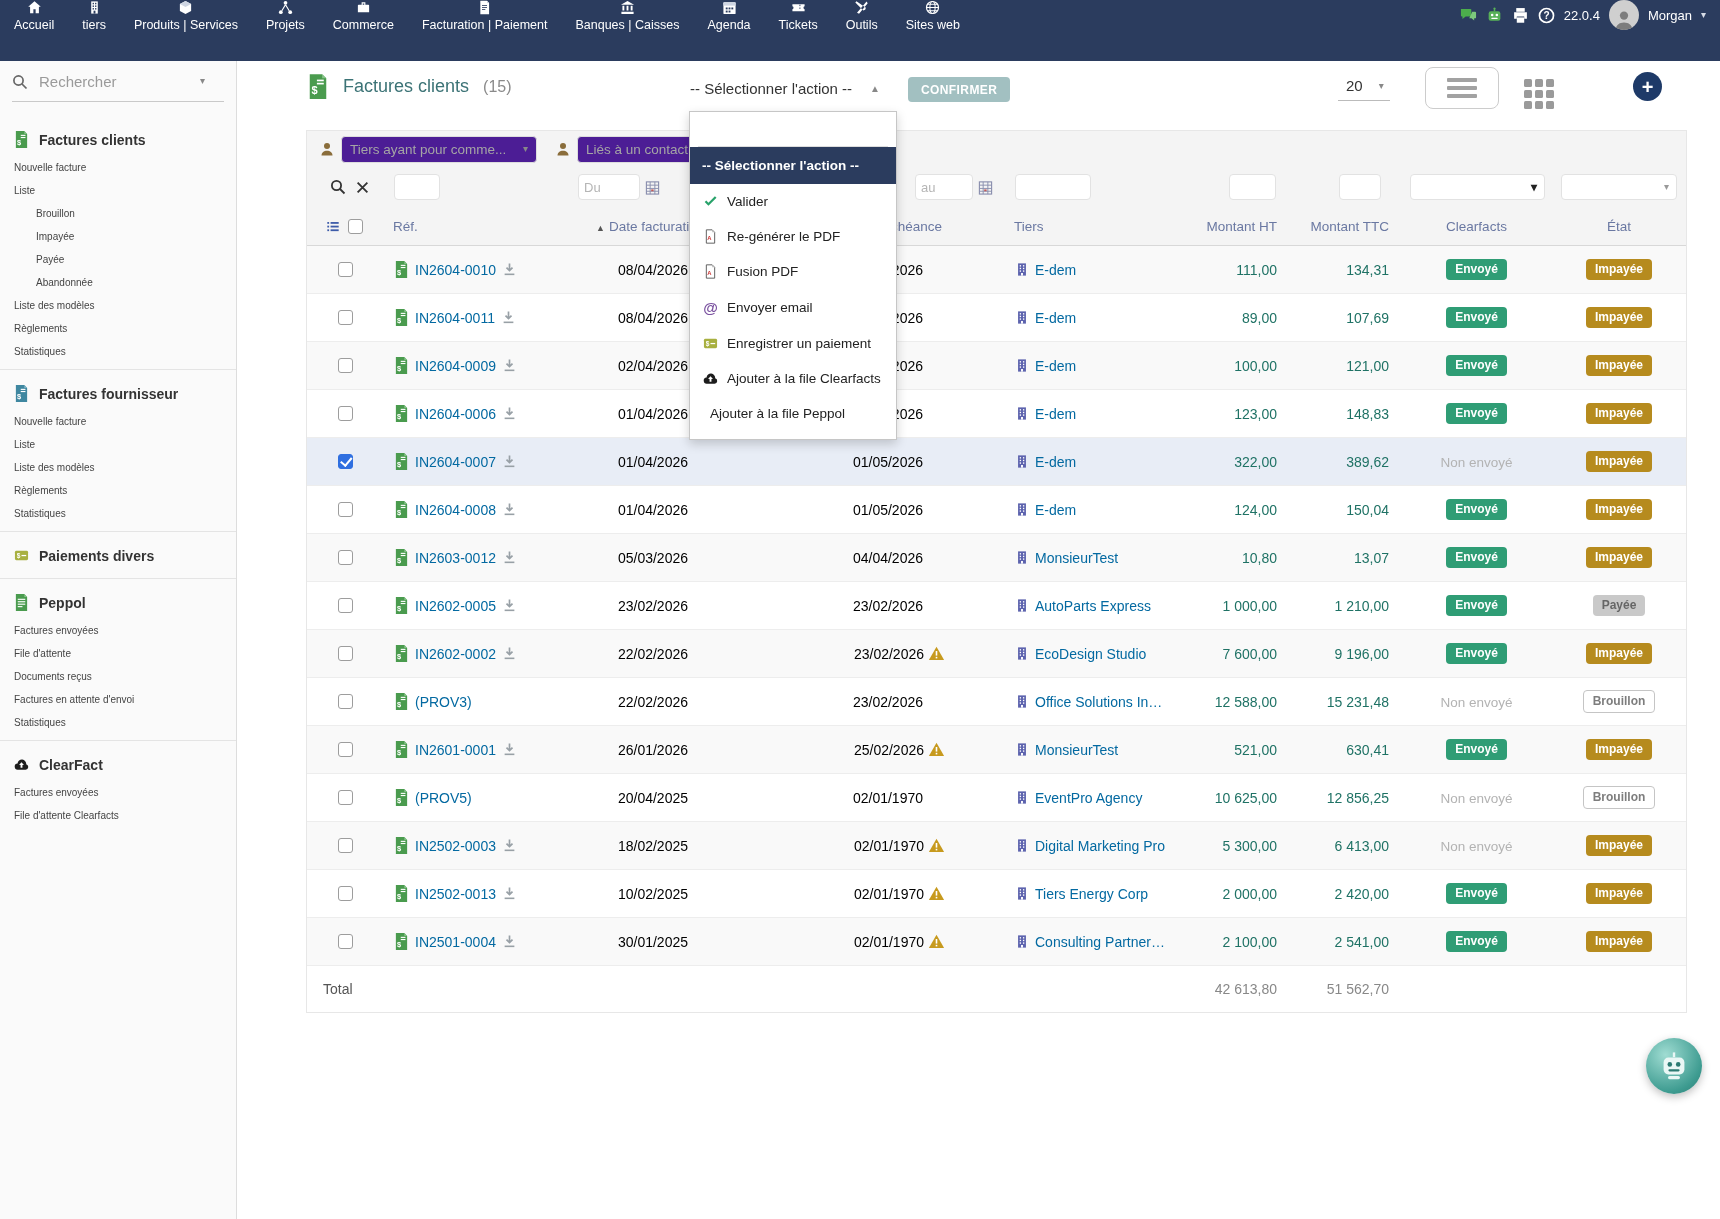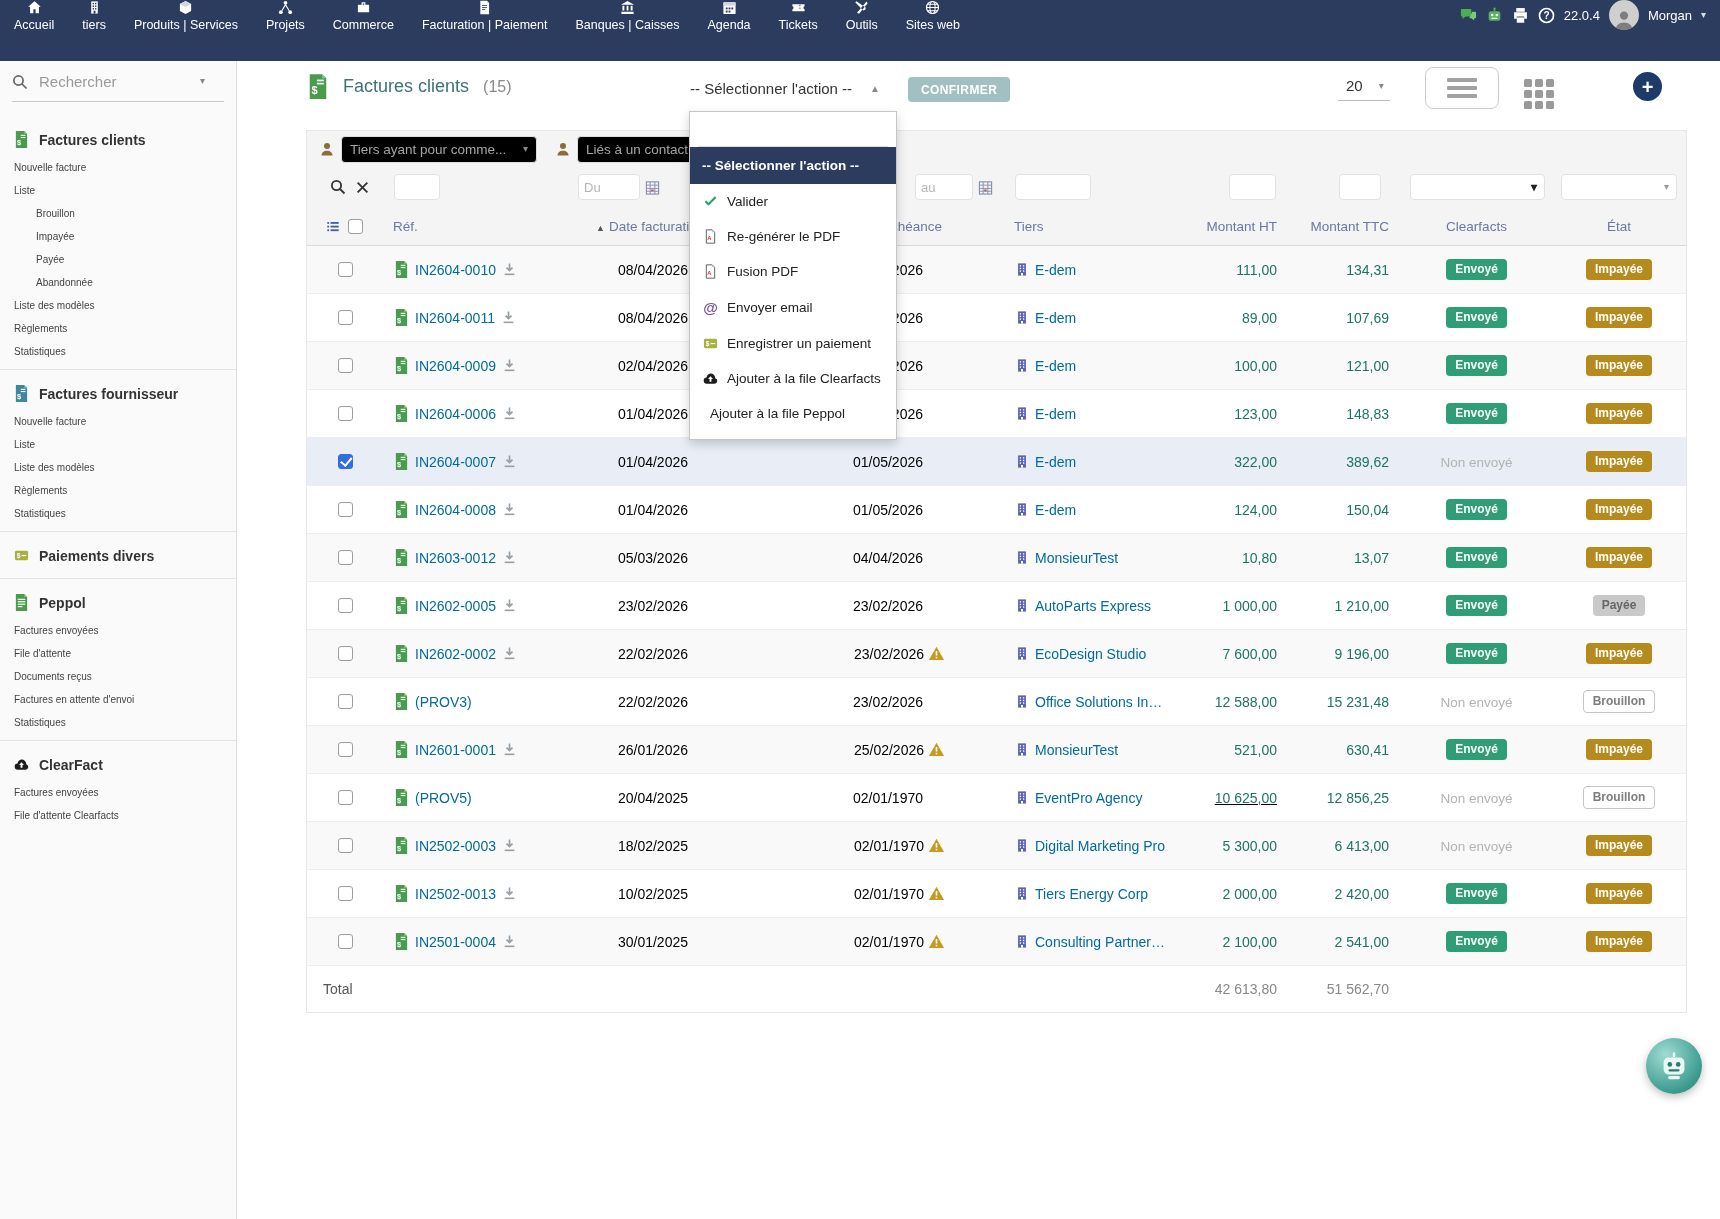--- a/index.html
+++ b/index.html
@@ -42,21 +42,21 @@
   .page-size .caret-g{font-size:10px;color:#888;}
   .view-list-btn{position:absolute;left:1425px;top:67px;width:72px;height:40px;border:1px solid #ccc;border-radius:8px;background:#fff;display:flex;align-items:center;justify-content:center;flex-direction:column;gap:4px;cursor:pointer;z-index:5;}
   .view-list-btn i{display:block;width:30px;height:4px;background:#a2a2a2;border-radius:1px;}
   .view-grid-btn{position:absolute;left:1524px;top:79px;display:grid;grid-template-columns:repeat(3,8px);grid-auto-rows:8px;gap:3px;cursor:pointer;z-index:5;}
   .view-grid-btn i{background:#9a9a9a;border-radius:1.5px;}
   .add-btn{position:absolute;left:1633px;top:72px;width:29px;height:29px;border-radius:50%;background:#1e3a68;color:#fff;display:flex;align-items:center;justify-content:center;font-size:20px;font-weight:bold;cursor:pointer;z-index:5;line-height:1;}
 
   
   .card{position:absolute;left:306px;top:130px;width:1381px;border:1px solid #e7e7e7;box-sizing:border-box;background:#fff;z-index:4;}
   .filter-bar1{height:36px;background:#f4f4f4;display:flex;align-items:center;gap:6px;padding-left:12px;}
-  .pill-input{display:flex;align-items:center;justify-content:space-between;background:#000000;border:1px solid #ddd;border-radius:4px;height:27px;padding:0 8px;box-sizing:border-box;color:#a5a5a5;font-size:13.5px;white-space:nowrap;overflow:hidden;}
+  .pill-input{display:flex;align-items:center;justify-content:space-between;background:#4c1d95;border:1px solid #ddd;border-radius:4px;height:27px;padding:0 8px;box-sizing:border-box;color:#a5a5a5;font-size:13.5px;white-space:nowrap;overflow:hidden;}
   table.lst{border-collapse:collapse;table-layout:fixed;width:1379px;font-size:14px;}
   table.lst thead td{background:#f4f4f4;}
   tr.filter-row td{height:38px;vertical-align:middle;}
   tr.header-row td{height:36px;color:#6a78a2;font-size:13.5px;border-bottom:1px solid #d8d8d8;vertical-align:middle;}
   tbody td{height:45px;vertical-align:middle;border-bottom:1px solid #ededed;}
   tbody tr:nth-child(odd){background:#f9f9f9;}
   tbody tr:nth-child(even){background:#fff;}
   tbody tr.sel{background:#e8edf6;}
   tfoot td{height:44px;color:#888;border-top:1px solid #ccc;vertical-align:middle;background:#fff;}
   .cell-r{text-align:right;}
@@ -1177,21 +1177,21 @@
                       <rect x="9.1" y="6" width="1.5" height="1.6"></rect>
                       <rect x="5.4" y="9" width="1.5" height="1.6"></rect>
                       <rect x="9.1" y="9" width="1.5" height="1.6"></rect>
                       <rect x="6.9" y="12" width="2.2" height="3"></rect>
                     </g>
                   </svg>
                 </span>
                 <span class="lnk">EventPro Agency</span>
               </div>
             </td>
-  <td class="cell-r" style="padding-right:12px;text-decoration:underline;"><span class="amt">10 625,00</span></td>
+  <td class="cell-r" style="padding-right:12px;"><span class="amt">10 625,00</span></td>
   <td class="cell-r" style="padding-right:12px;"><span class="amt">12 856,25</span></td>
   <td class="hdr-center"><span class="non-envoye">Non envoyé</span></td>
   <td class="hdr-center"><span class="badge b-brouillon">Brouillon</span></td>
           </tr>
           <tr>
   <td>
               <div class="cb" style="margin-left:30px;"></div>
             </td>
   <td>
               <div class="ref-cell">

